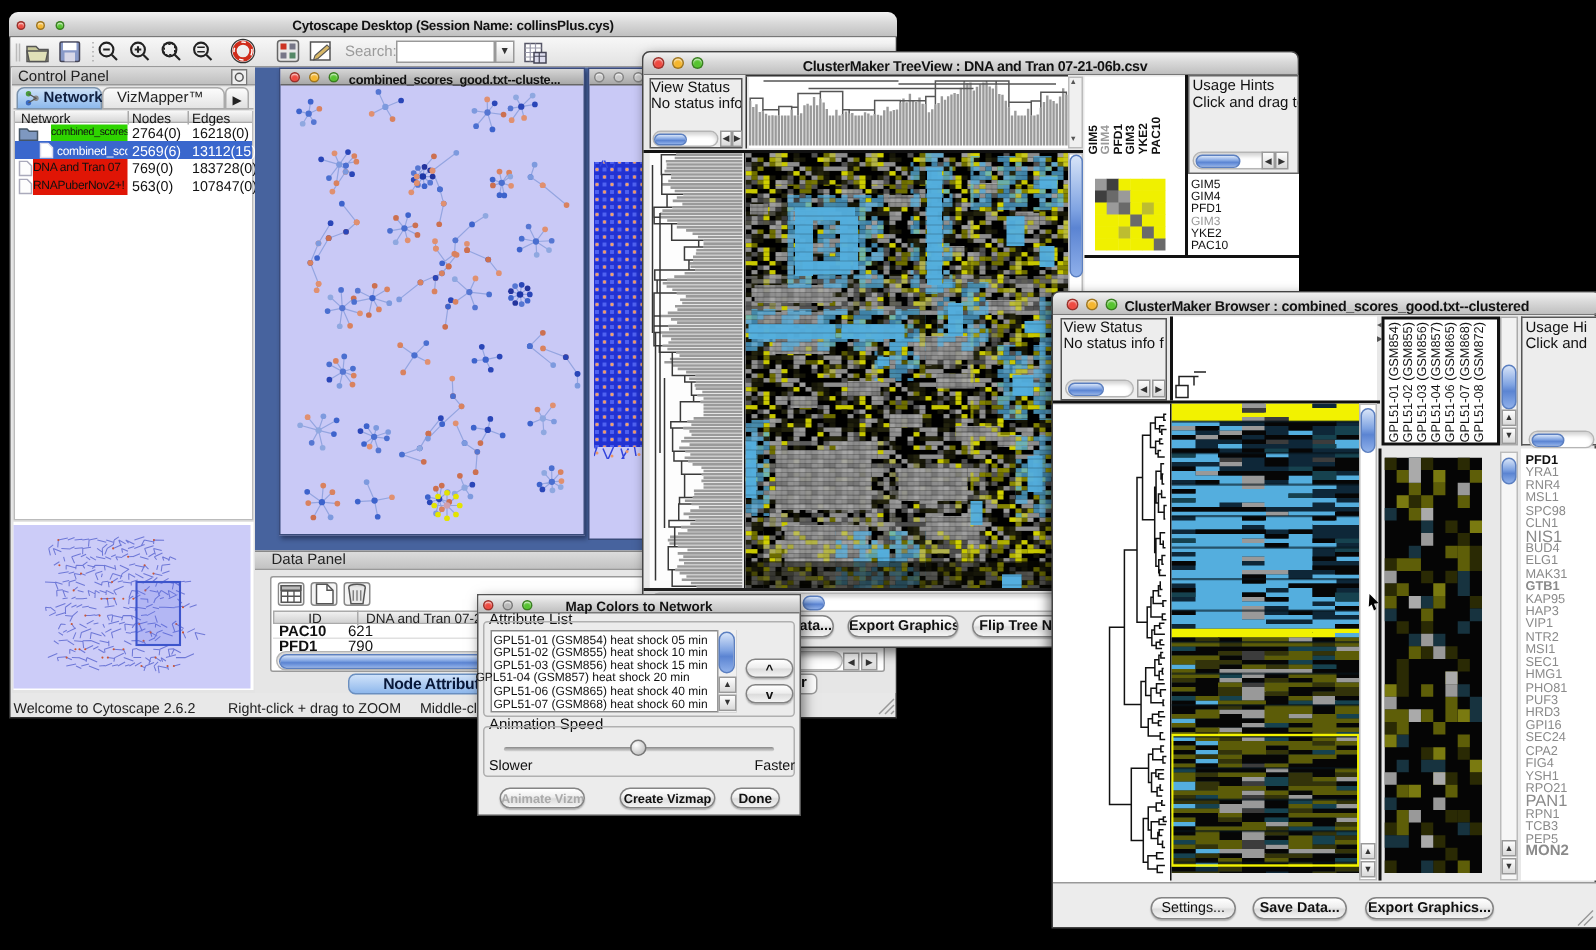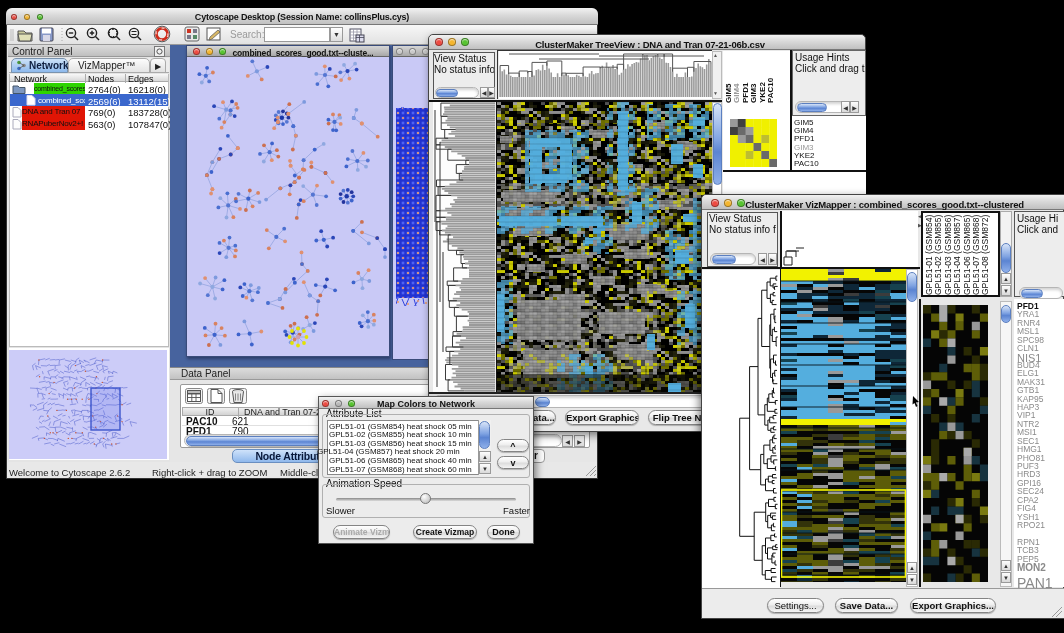--- a/index.html
+++ b/index.html
@@ -968,21 +968,21 @@
 <div class="track" style="left:433px;top:395px;width:278px;height:13px"></div>
 <div class="pill" style="left:535px;top:396.5px;width:15px;height:10px"></div>
 <div class="abtn" style="left:500px;top:410px;width:56px;height:15px;line-height:14px;font-size:9.5px;color:#111;font-weight:bold">Save Data...</div>
 <div class="abtn" style="left:565px;top:410px;width:74px;height:15px;line-height:14px;font-size:9.5px;color:#111;font-weight:bold">Export Graphics...</div>
 <div class="abtn" style="left:648px;top:410px;width:64px;height:15px;line-height:14px;font-size:9.5px;color:#111;font-weight:bold">Flip Tree No</div>
 <div class="w" style="left:701px;top:194px;width:363px;height:425px;background:#e8e8e8;border:1px solid #444;border-radius:5px 0 0 0;box-shadow:-2px 3px 8px rgba(0,0,0,.5);"></div>
 <div class="titlebar" style="left:702px;top:195px;width:362px;height:15px;border-radius:5px 0 0 0;"></div>
 <div class="tl" style="left:711.0px;top:199.0px;width:8px;height:8px;background:#ee4a41"></div>
 <div class="tl" style="left:724.2px;top:199.0px;width:8px;height:8px;background:#f5b62e"></div>
 <div class="tl" style="left:737.4px;top:199.0px;width:8px;height:8px;background:#57c430"></div>
-<div class="t" style="left:0px;top:198.5px;font-size:9.5px;color:#111;font-weight:bold;left:712px;width:345px;text-align:center;letter-spacing:-0.2px;">ClusterMaker VizMapper : combined_scores_good.txt--clustered</div>
+<div class="t" style="left:0px;top:198.5px;font-size:9.5px;color:#111;font-weight:bold;left:712px;width:345px;text-align:center;letter-spacing:-0.2px;">ClusterMaker Browser : combined_scores_good.txt--clustered</div>
 <div class="panelbox" style="left:707px;top:212px;width:71px;height:55px;"></div>
 <div class="clip" style="left:709px;top:213px;width:68px;height:22px;font-size:10px;color:#111;">View Status<br>No status info f</div>
 <div class="track" style="left:710px;top:253px;width:46px;height:12px"></div>
 <div class="pill" style="left:711.5px;top:254.5px;width:24px;height:9px"></div>
 <div class="arr" style="left:758px;top:253px;width:9px;height:12px;line-height:12px">◀</div>
 <div class="arr" style="left:768px;top:253px;width:9px;height:12px;line-height:12px">▶</div>
 <div class="w" style="left:780px;top:211px;width:138px;height:56px;background:#fff;border-left:2px solid #111;"></div>
 <svg class="w" style="left:782px;top:240px" width="30" height="27">
     <path d="M2 25h8v-8h-8zM4 17v-6h10v6M14 8h8M5 11h12" fill="none" stroke="#222" stroke-width="1"></path>
   </svg>
@@ -1049,38 +1049,38 @@
 <div class="t" style="left:1017px;top:301.0px;font-size:8.5px;color:#111;font-weight:bold;">PFD1</div>
 <div class="t" style="left:1017px;top:309.42px;font-size:8.5px;color:#8a8a8a;">YRA1</div>
 <div class="t" style="left:1017px;top:317.84px;font-size:8.5px;color:#8a8a8a;">RNR4</div>
 <div class="t" style="left:1017px;top:326.26px;font-size:8.5px;color:#8a8a8a;">MSL1</div>
 <div class="t" style="left:1017px;top:334.68px;font-size:8.5px;color:#8a8a8a;">SPC98</div>
 <div class="t" style="left:1017px;top:343.1px;font-size:8.5px;color:#8a8a8a;">CLN1</div>
 <div class="t" style="left:1017px;top:351.52px;font-size:11px;color:#8a8a8a;">NIS1</div>
 <div class="t" style="left:1017px;top:359.94px;font-size:8.5px;color:#8a8a8a;">BUD4</div>
 <div class="t" style="left:1017px;top:368.36px;font-size:8.5px;color:#8a8a8a;">ELG1</div>
 <div class="t" style="left:1017px;top:376.78px;font-size:8.5px;color:#8a8a8a;">MAK31</div>
-<div class="t" style="left:1017px;top:385.2px;font-size:8.5px;color:#8a8a8a;">GTB1</div>
+<div class="t" style="left:1017px;top:385.2px;font-size:8.5px;color:#8a8a8a;font-weight:bold;">GTB1</div>
 <div class="t" style="left:1017px;top:393.62px;font-size:8.5px;color:#8a8a8a;">KAP95</div>
 <div class="t" style="left:1017px;top:402.03999999999996px;font-size:8.5px;color:#8a8a8a;">HAP3</div>
 <div class="t" style="left:1017px;top:410.46px;font-size:8.5px;color:#8a8a8a;">VIP1</div>
 <div class="t" style="left:1017px;top:418.88px;font-size:8.5px;color:#8a8a8a;">NTR2</div>
 <div class="t" style="left:1017px;top:427.3px;font-size:8.5px;color:#8a8a8a;">MSI1</div>
 <div class="t" style="left:1017px;top:435.72px;font-size:8.5px;color:#8a8a8a;">SEC1</div>
 <div class="t" style="left:1017px;top:444.14px;font-size:8.5px;color:#8a8a8a;">HMG1</div>
 <div class="t" style="left:1017px;top:452.56px;font-size:8.5px;color:#8a8a8a;">PHO81</div>
 <div class="t" style="left:1017px;top:460.98px;font-size:8.5px;color:#8a8a8a;">PUF3</div>
 <div class="t" style="left:1017px;top:469.4px;font-size:8.5px;color:#8a8a8a;">HRD3</div>
 <div class="t" style="left:1017px;top:477.82px;font-size:8.5px;color:#8a8a8a;">GPI16</div>
 <div class="t" style="left:1017px;top:486.24px;font-size:8.5px;color:#8a8a8a;">SEC24</div>
 <div class="t" style="left:1017px;top:494.65999999999997px;font-size:8.5px;color:#8a8a8a;">CPA2</div>
 <div class="t" style="left:1017px;top:503.08px;font-size:8.5px;color:#8a8a8a;">FIG4</div>
 <div class="t" style="left:1017px;top:511.5px;font-size:8.5px;color:#8a8a8a;">YSH1</div>
 <div class="t" style="left:1017px;top:519.92px;font-size:8.5px;color:#8a8a8a;">RPO21</div>
-<div class="t" style="left:1017px;top:528.34px;font-size:14px;color:#8a8a8a;margin-top:47px;">PAN1</div>
+<div class="t" style="left:1017px;top:528.34px;font-size:11px;color:#8a8a8a;">PAN1</div>
 <div class="t" style="left:1017px;top:536.76px;font-size:8.5px;color:#8a8a8a;">RPN1</div>
 <div class="t" style="left:1017px;top:545.1800000000001px;font-size:8.5px;color:#8a8a8a;">TCB3</div>
 <div class="t" style="left:1017px;top:553.6px;font-size:8.5px;color:#8a8a8a;">PEP5</div>
 <div class="t" style="left:1017px;top:562.02px;font-size:10px;color:#8a8a8a;font-weight:bold;">MON2</div>
 <div class="w" style="left:702px;top:588px;width:362px;height:30px;background:#ececec;border-top:1px solid #999;"></div>
 <div class="abtn" style="left:767px;top:598px;width:57px;height:15px;line-height:14px;font-size:9.5px;color:#111;font-weight:normal">Settings...</div>
 <div class="abtn" style="left:835px;top:598px;width:63px;height:15px;line-height:14px;font-size:9.5px;color:#111;font-weight:bold">Save Data...</div>
 <div class="abtn" style="left:910px;top:598px;width:86px;height:15px;line-height:14px;font-size:9.5px;color:#111;font-weight:bold">Export Graphics...</div>
 <svg class="w" style="left:1051px;top:606px" width="12" height="12">
     <path d="M11 1L1 11M11 5L5 11" stroke="#999" stroke-width="1"></path>

